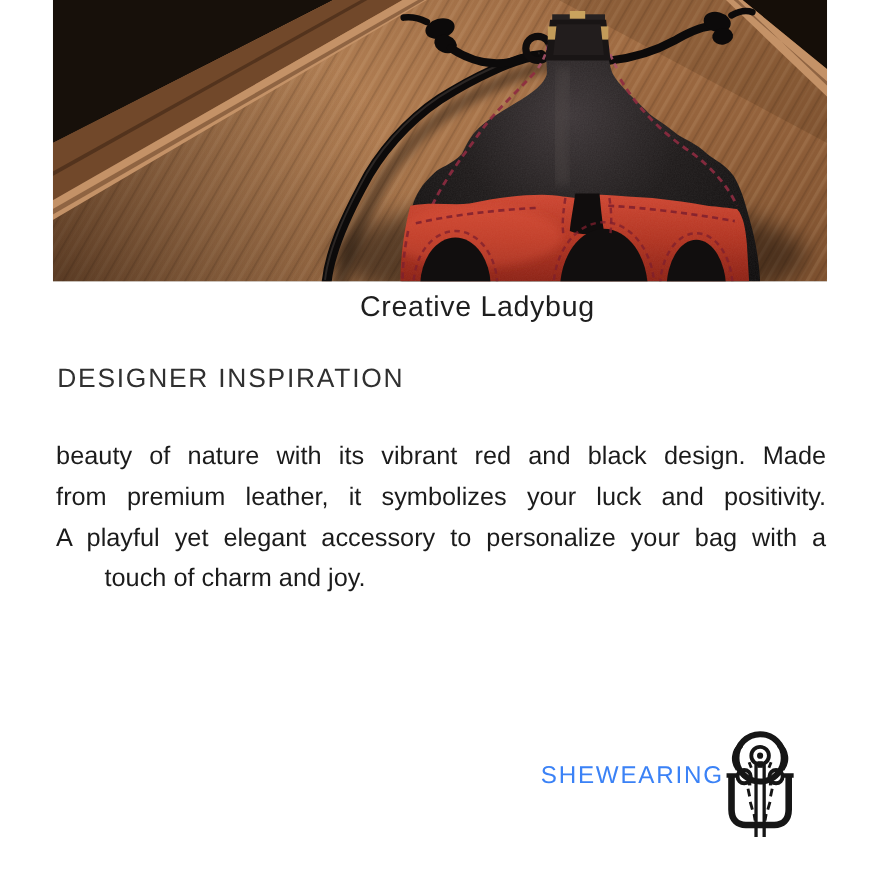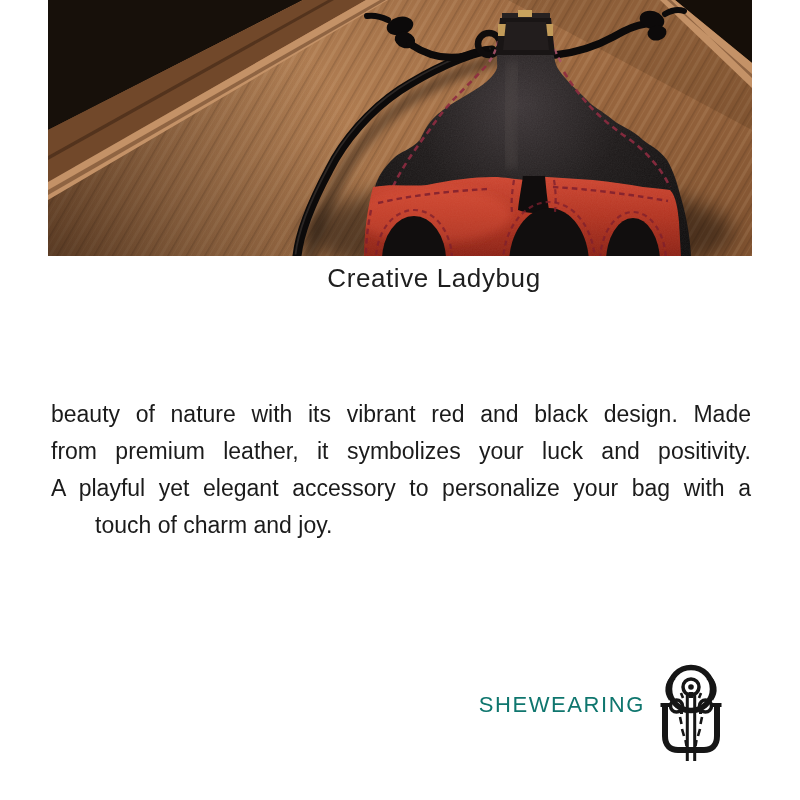--- a/index.html
+++ b/index.html
@@ -17,22 +17,22 @@
     position:absolute;left:52px;top:331px;
     font-size:24px;letter-spacing:1.6px;color:#303030;font-weight:400;white-space:nowrap;
   }
   .description{
     position:absolute;left:51px;top:396px;width:700px;
     font-size:23px;line-height:37px;color:#1b1b1b;
   }
   .body-line{text-align:justify;text-align-last:justify;white-space:nowrap;}
   .body-line.last{text-align-last:left;margin-left:44px;}
   .brand{
-    position:absolute;right:155px;top:692px;
-    font-size:22px;letter-spacing:1.6px;color:#0f766e;font-weight:400;white-space:nowrap;
+    position:absolute;right:142px;top:692px;
+    font-size:22px;letter-spacing:1.6px;color:#3b82f6;font-weight:400;white-space:nowrap;
   }
   .logo{position:absolute;left:660px;top:661px;width:62px;height:100px;}
 </style>
 </head>
 <body>
 
 <div class="page">
 
   <div class="photo">
     <svg width="704" height="256" viewBox="0 0 704 256">
@@ -163,20 +163,21 @@
       <path d="M323,210 C320,225 318,240 318,255" stroke="#7e1f2e" stroke-width="2.4" stroke-dasharray="5.5 4" fill="none" opacity="0.8"></path>
       <ellipse cx="366" cy="260" rx="38" ry="50" fill="none" stroke="#7e1f2e" stroke-width="2.2" stroke-dasharray="5 4" opacity="0.75"></ellipse>
       <ellipse cx="501" cy="264" rx="46" ry="62" fill="none" stroke="#7e1f2e" stroke-width="2.2" stroke-dasharray="5 4" opacity="0.75"></ellipse>
       <ellipse cx="585" cy="262" rx="33" ry="50" fill="none" stroke="#7e1f2e" stroke-width="2.2" stroke-dasharray="5 4" opacity="0.75"></ellipse>
       <path d="M466,180 C464,192 463,202 464,212 M506,180 C508,192 508,202 507,212" stroke="#7e1f2e" stroke-width="2.2" stroke-dasharray="5 4" fill="none" opacity="0.8"></path>
     </svg>
   </div>
 
   <div class="caption">Creative Ladybug</div>
 
+  <div class="heading">DESIGNER INSPIRATION</div>
 
   <div class="description">
       <div class="body-line">beauty of nature with its vibrant red and black design. Made</div>
       <div class="body-line">from premium leather, it symbolizes your luck and positivity.</div>
       <div class="body-line">A playful yet elegant accessory to personalize your bag with a</div>
       <div class="body-line last">touch of charm and joy.</div>
     </div>
 
   <div class="brand">SHEWEARING</div>
 

